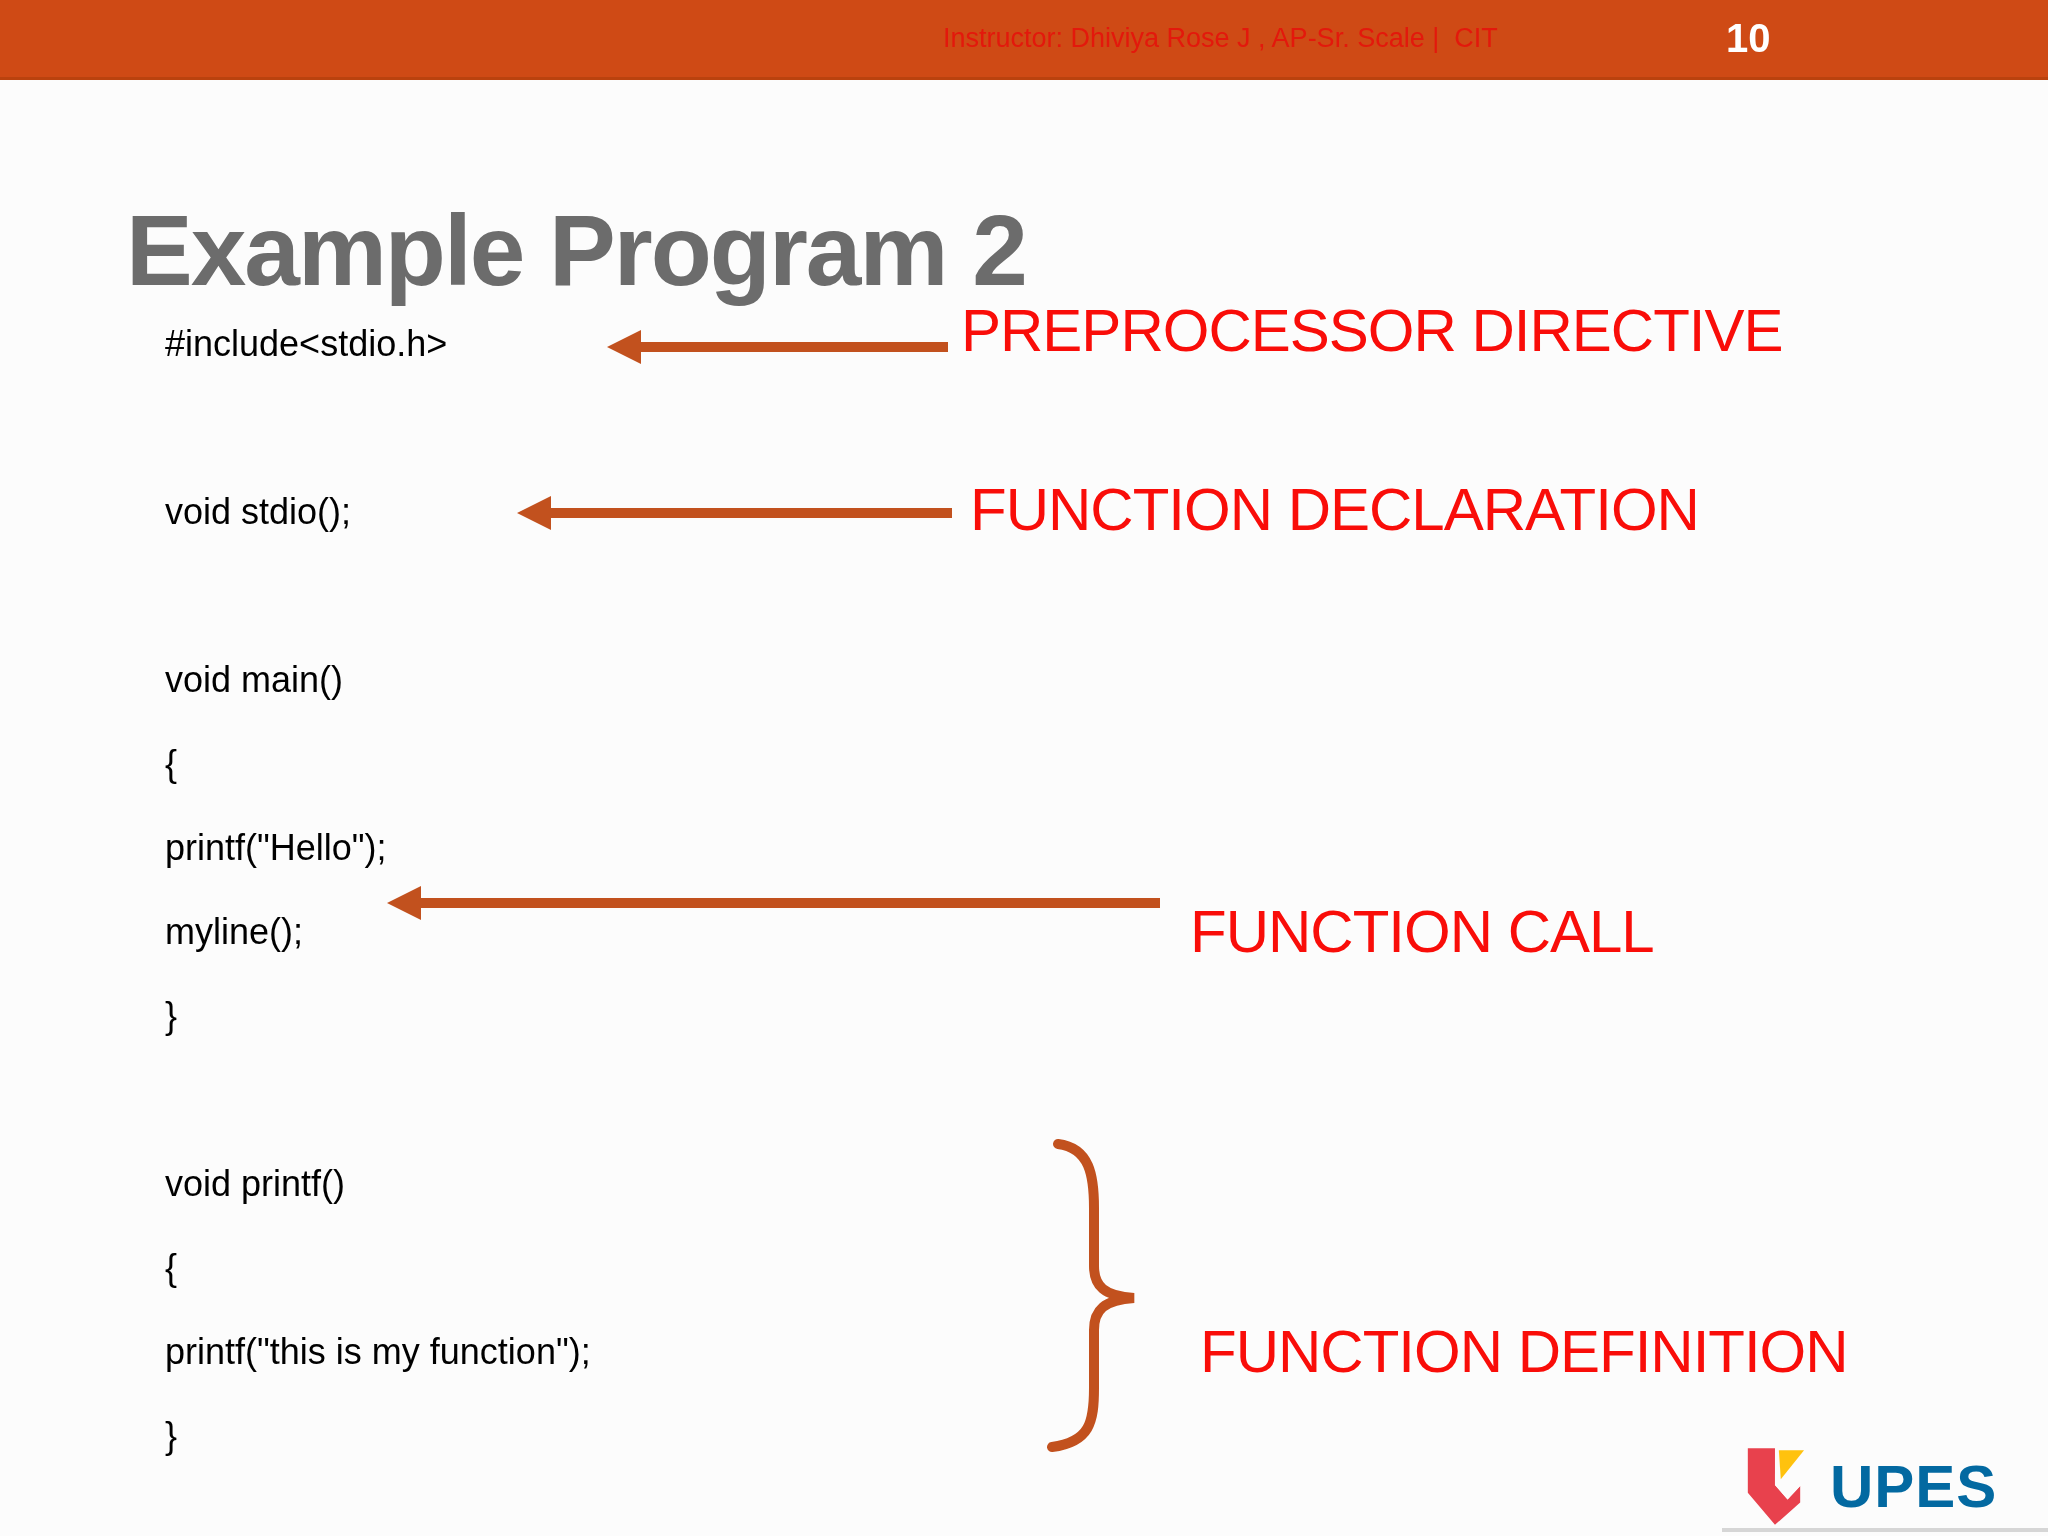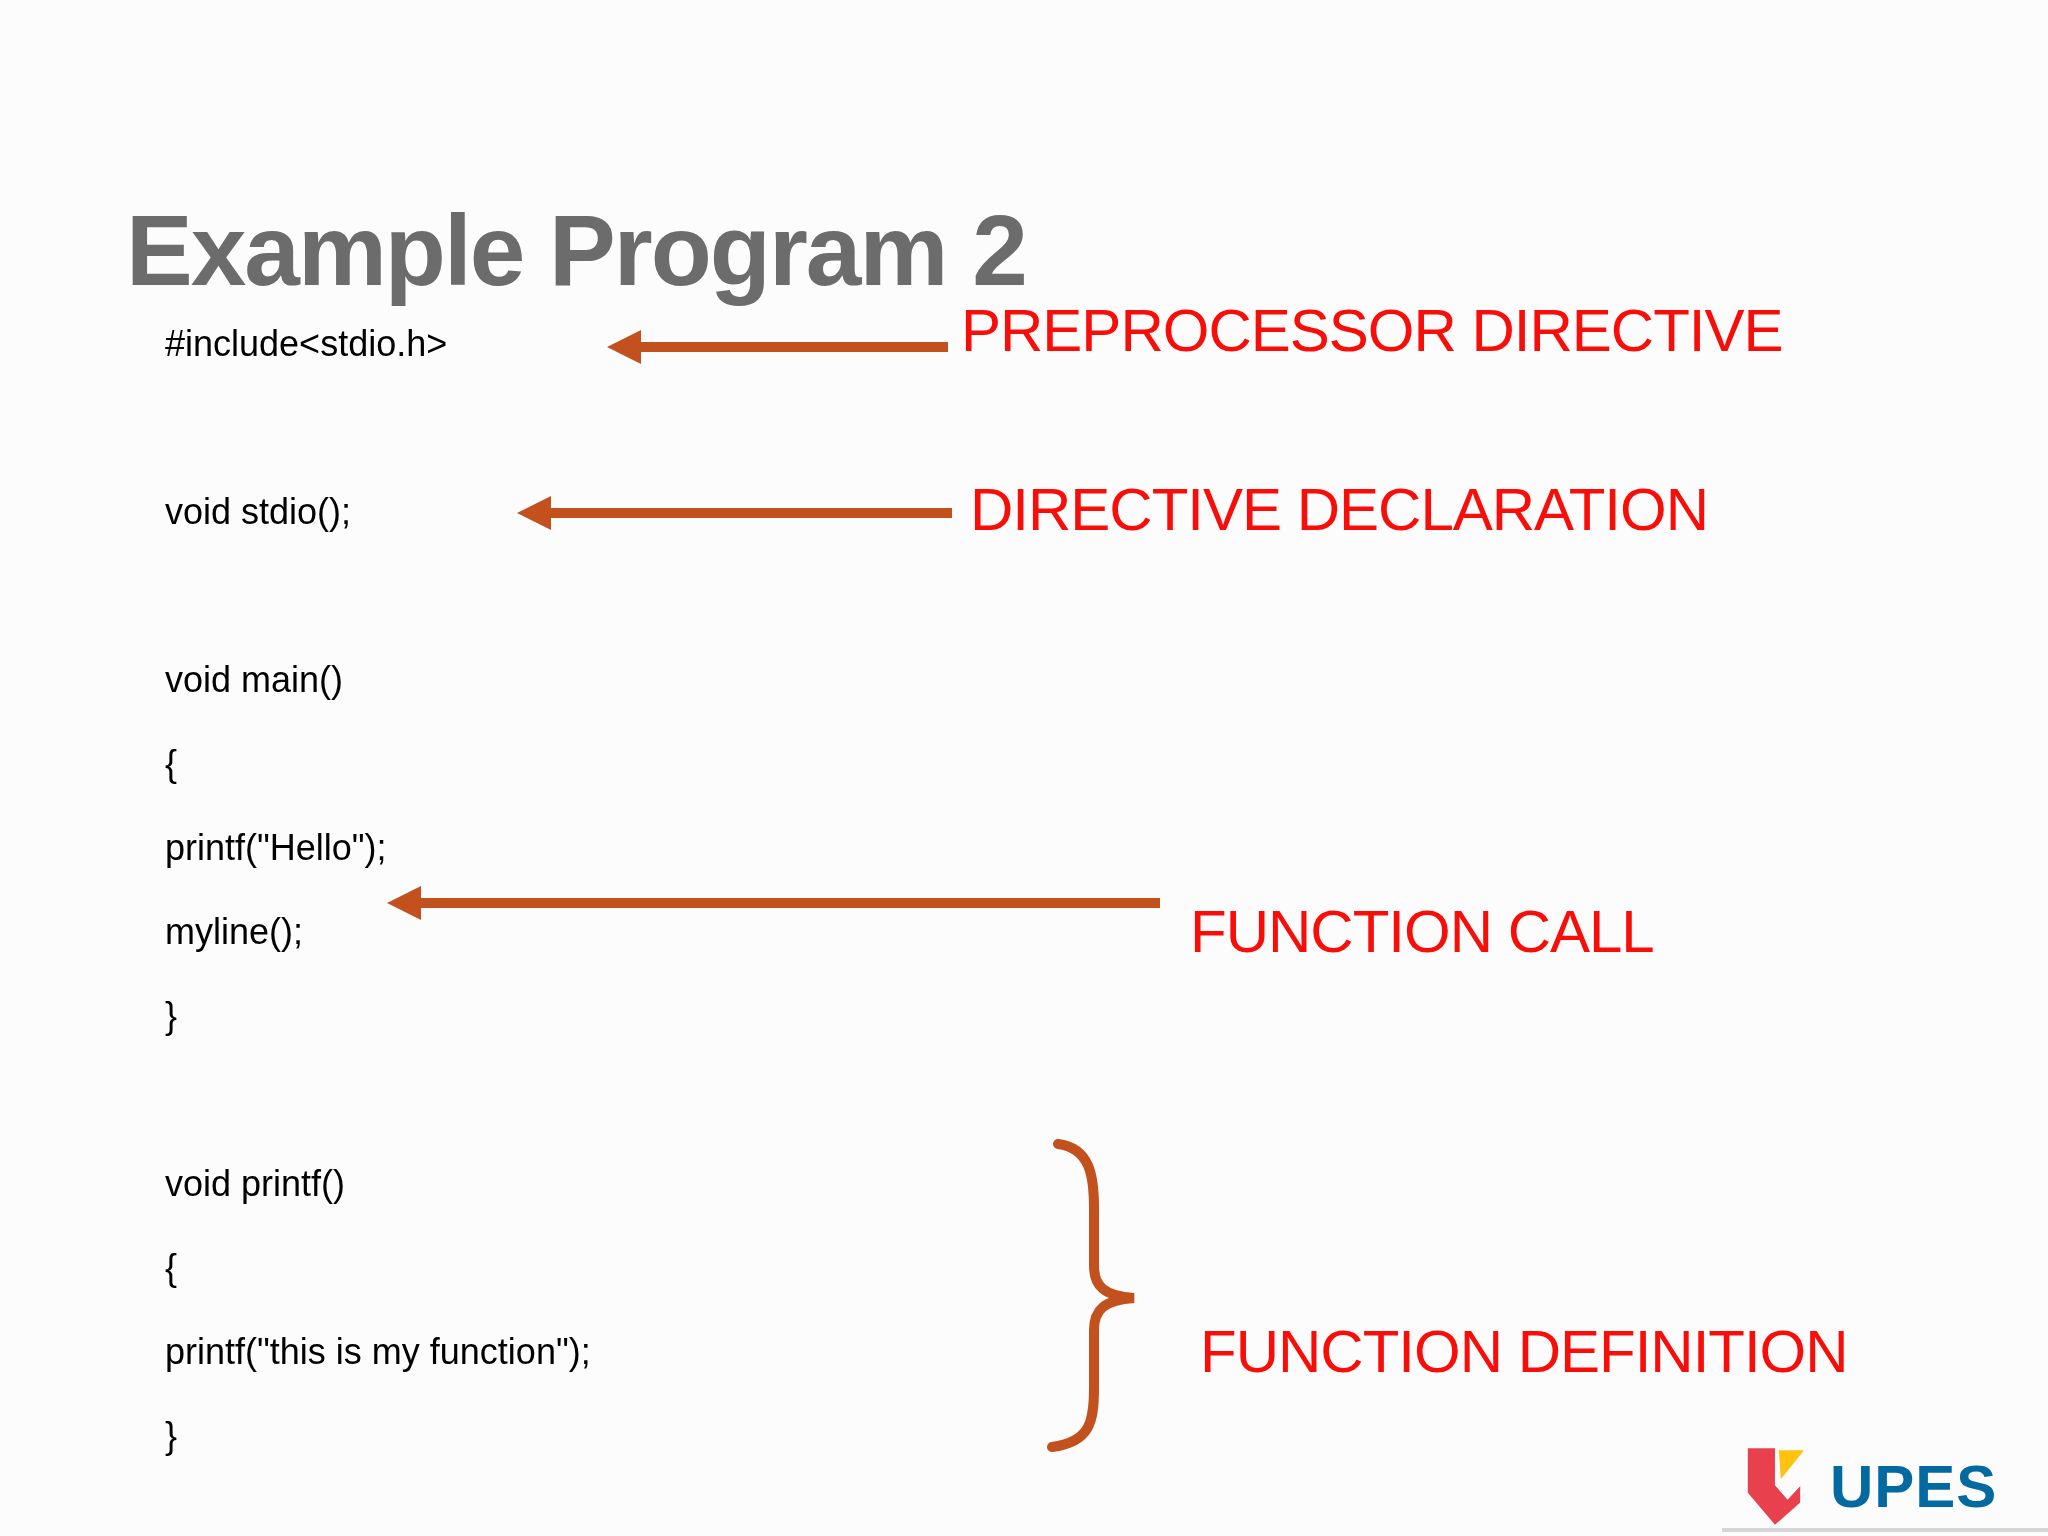--- a/index.html
+++ b/index.html
@@ -53,20 +53,24 @@
   
   .logo{position:absolute;left:1742px;top:1446px;display:flex;align-items:center;gap:24px;}
   .logo-text{font-size:60px;font-weight:bold;color:#0369a1;letter-spacing:1px;line-height:1;}
   .footer-line{position:absolute;left:1722px;top:1528px;width:326px;height:4px;background:#D6D6D6;}
 </style>
 </head>
 <body>
 
 <div class="slide">
 
+  <div class="topbar">
+    <span class="instructor">Instructor: Dhiviya Rose J , AP-Sr. Scale |  CIT</span>
+    <span class="pagenum">10</span>
+  </div>
 
   <h1 class="title">Example Program 2</h1>
 
   <div class="code">
     <div class="line">#include&lt;stdio.h&gt;</div>
     <div class="line"></div>
     <div class="line">void stdio();</div>
     <div class="line"></div>
     <div class="line">void main()</div>
     <div class="line">{</div>
@@ -74,21 +78,21 @@
     <div class="line">myline();</div>
     <div class="line">}</div>
     <div class="line"></div>
     <div class="line">void printf()</div>
     <div class="line">{</div>
     <div class="line">printf("this is my function");</div>
     <div class="line">}</div>
   </div>
 
   <div class="ann ann1">PREPROCESSOR DIRECTIVE</div>
-  <div class="ann ann2">DIRECTIVE DECLARATION</div>
+  <div class="ann ann2">FUNCTION DECLARATION</div>
   <div class="ann ann3">FUNCTION CALL</div>
   <div class="ann ann4">FUNCTION DEFINITION</div>
 
   <div class="arrow arrow1"></div>
   <div class="arrow arrow2"></div>
   <div class="arrow arrow3"></div>
 
   <svg class="brace" width="170" height="325" viewBox="0 0 170 325">
     <path d="M30,10 C62,14 66,42 66,74 L66,132 C66,152 76,162 106,164
              C76,166 66,176 66,196 L66,254 C66,288 62,308 24,313" fill="none" stroke="#C2511E" stroke-width="10" stroke-linecap="round"></path>

